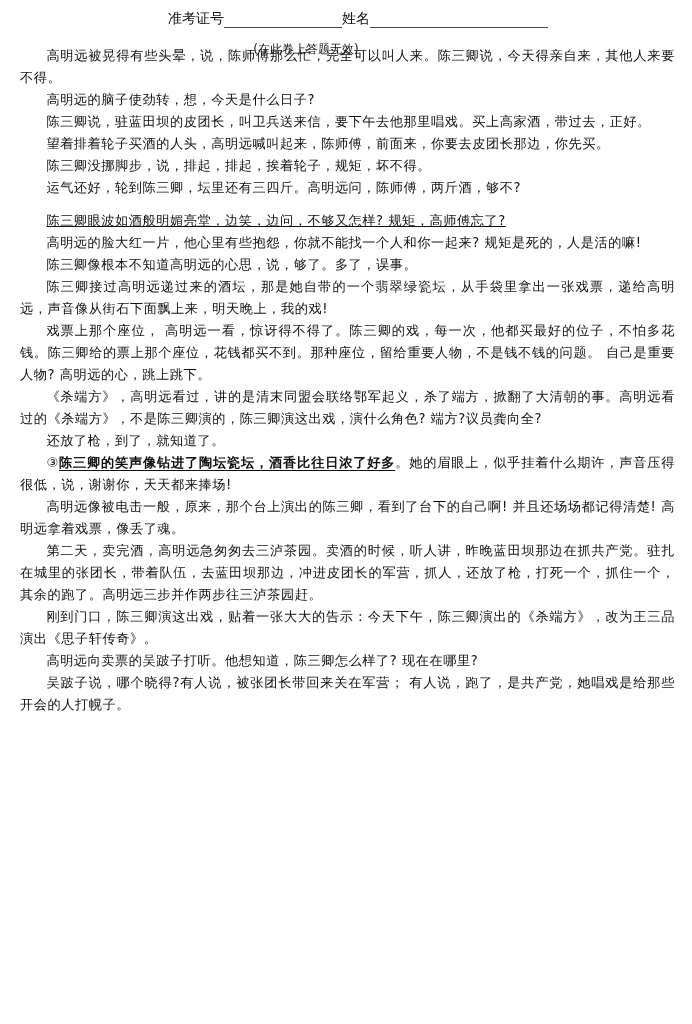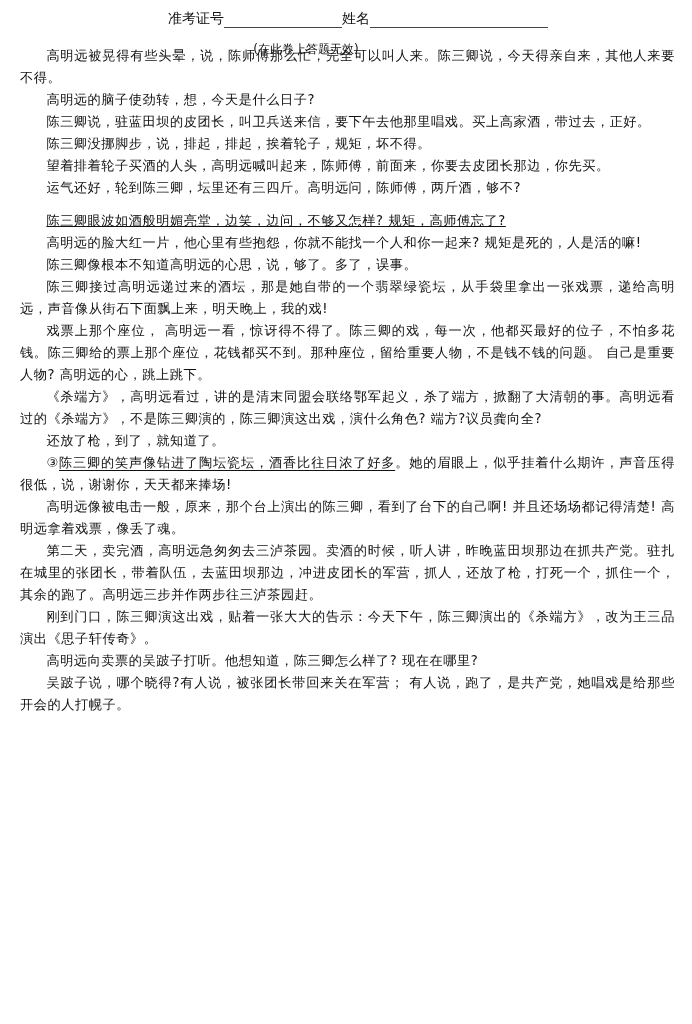--- a/index.html
+++ b/index.html
@@ -61,42 +61,42 @@
     font-size: 13.2px;
     line-height: 22px;
     letter-spacing: 0.55px;
   }
   .para {
     margin: 0;
     text-indent: 2em;
     text-align: justify;
   }
   .para.gap-above { margin-top: 11px; text-decoration: underline; }
-  .ul { text-decoration: underline; text-underline-offset: 3px; }
+  .ul { text-decoration: underline; text-underline-offset: 3px; font-weight: bold; }
 </style>
 </head>
 <body>
 
 <div class="page">
 
   <div class="header-line">
     <span class="header-label">准考证号</span>
     <span class="blank blank-id"></span>
     <span class="header-label">姓名</span>
     <span class="blank blank-name"></span>
   </div>
 
   <div class="notice">(在此卷上答题无效)</div>
 
   <div class="body-text">
     <p class="para">高明远被晃得有些头晕，说，陈师傅那么忙，完全可以叫人来。陈三卿说，今天得亲自来，其他人来要不得。</p>
     <p class="para">高明远的脑子使劲转，想，今天是什么日子?</p>
     <p class="para">陈三卿说，驻蓝田坝的皮团长，叫卫兵送来信，要下午去他那里唱戏。买上高家酒，带过去，正好。</p>
+    <p class="para">望着排着轮子买酒的人头，高明远喊叫起来，陈师傅，前面来，你要去皮团长那边，你先买。</p>
     <p class="para">陈三卿没挪脚步，说，排起，排起，挨着轮子，规矩，坏不得。</p>
-    <p class="para">望着排着轮子买酒的人头，高明远喊叫起来，陈师傅，前面来，你要去皮团长那边，你先买。</p>
     <p class="para">运气还好，轮到陈三卿，坛里还有三四斤。高明远问，陈师傅，两斤酒，够不?</p>
     <p class="para gap-above">陈三卿眼波如酒般明媚亮堂，边笑，边问，不够又怎样? 规矩，高师傅忘了?</p>
     <p class="para">高明远的脸大红一片，他心里有些抱怨，你就不能找一个人和你一起来? 规矩是死的，人是活的嘛!</p>
     <p class="para">陈三卿像根本不知道高明远的心思，说，够了。多了，误事。</p>
     <p class="para">陈三卿接过高明远递过来的酒坛，那是她自带的一个翡翠绿瓷坛，从手袋里拿出一张戏票，递给高明远，声音像从街石下面飘上来，明天晚上，我的戏!</p>
     <p class="para">戏票上那个座位， 高明远一看，惊讶得不得了。陈三卿的戏，每一次，他都买最好的位子，不怕多花钱。陈三卿给的票上那个座位，花钱都买不到。那种座位，留给重要人物，不是钱不钱的问题。 自己是重要人物? 高明远的心，跳上跳下。</p>
     <p class="para">《杀端方》，高明远看过，讲的是清末同盟会联络鄂军起义，杀了端方，掀翻了大清朝的事。高明远看过的《杀端方》，不是陈三卿演的，陈三卿演这出戏，演什么角色? 端方?议员龚向全?</p>
     <p class="para">还放了枪，到了，就知道了。</p>
     <p class="para"><span>③</span><span class="ul">陈三卿的笑声像钻进了陶坛瓷坛，酒香比往日浓了好多</span><span>。她的眉眼上，似乎挂着什么期许，声音压得很低，说，谢谢你，天天都来捧场!</span></p>
     <p class="para">高明远像被电击一般，原来，那个台上演出的陈三卿，看到了台下的自己啊! 并且还场场都记得清楚! 高明远拿着戏票，像丢了魂。</p>

